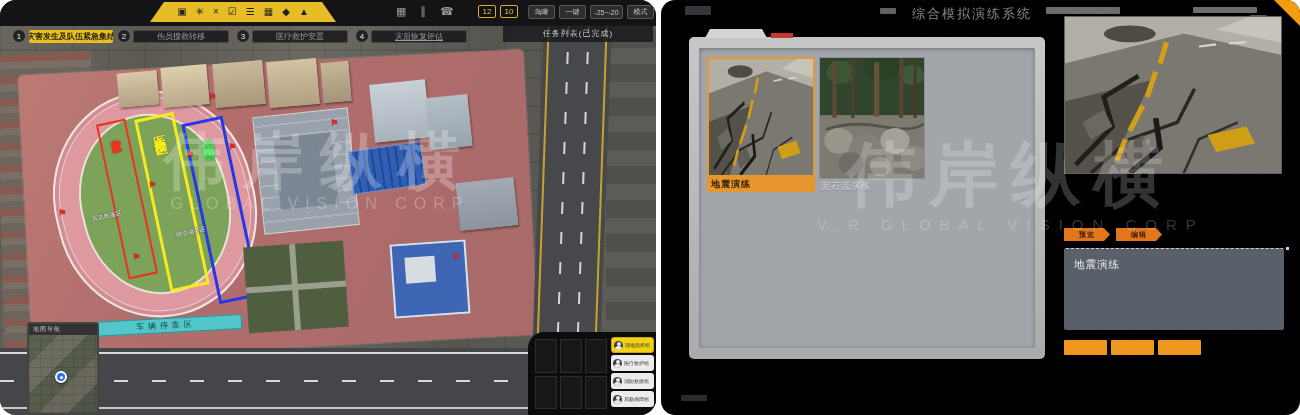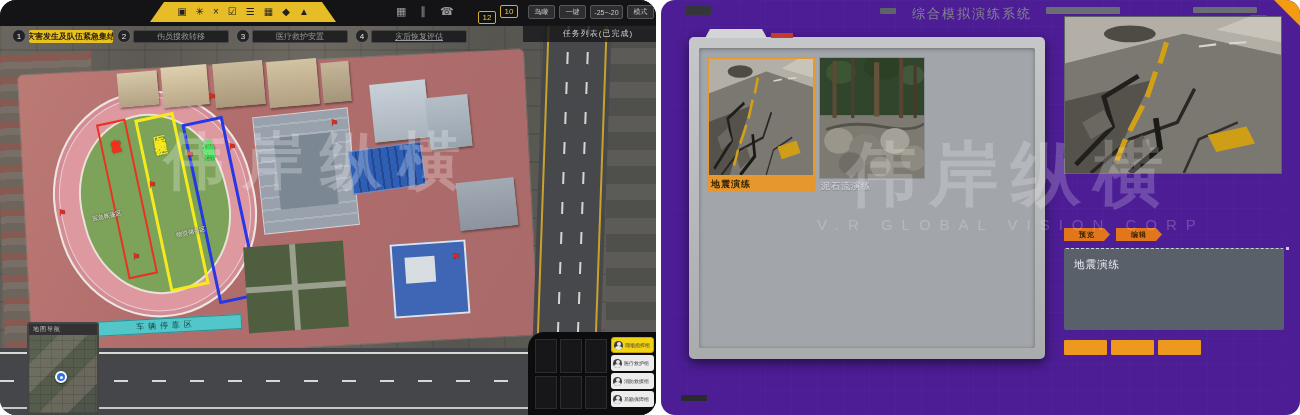--- a/index.html
+++ b/index.html
@@ -90,21 +90,21 @@
   .tr-btn { top:5px; height:14px; background:#2e2e31; border:1px solid #57575a; border-radius:2px;
     color:#c8c8c8; font-size:7px; display:flex; align-items:center; justify-content:center;
     z-index:62; padding:0 2px; }
   .step-circle { top:29px; width:14px; height:14px; border-radius:50%; background:#232326;
     border:1px solid #6b6b6e; color:#e8e8e8; font-size:8px; display:flex; align-items:center;
     justify-content:center; z-index:62; }
   .step-pill { top:30px; height:13px; border-radius:2px; display:flex; align-items:center;
     justify-content:center; font-size:8px; z-index:62; letter-spacing:0; white-space:nowrap; overflow:hidden; }
   .step-pill.active { background:#e9c123; color:#27210a; font-weight:bold; }
   .step-pill.dark { background:rgba(22,22,25,.85); color:#9c9c9c; border:1px solid #46464a; }
-  .task-header { left:523px; top:25px; width:150px; height:17px; background:rgba(25,25,28,.82);
+  .task-header { left:503px; top:25px; width:150px; height:17px; background:rgba(25,25,28,.82);
     color:#cfcfcf; font-size:8px; display:flex; align-items:center; justify-content:center;
     z-index:61; letter-spacing:1px; }
   .create-task { left:544px; top:205px; width:108px; height:22px; border-radius:2px;
     background:linear-gradient(#ecc53a,#d9a91d); border:1px solid #8a6d10; color:#3b2b00;
     font-size:9px; display:flex; align-items:center; justify-content:center; z-index:61;
     letter-spacing:2px; cursor:pointer; }
   .wm-left { left:75px; top:128px; width:490px; text-align:center; color:#ffffff; opacity:.25;
     z-index:40; pointer-events:none; }
   .wm-left .wm-cn { font-size:62px; font-weight:bold; letter-spacing:16px; line-height:1.05; }
   .wm-left .wm-en { font-size:16px; letter-spacing:7px; margin-top:2px; }
@@ -136,21 +136,21 @@
   .avatar { width:9px; height:9px; border-radius:50%; background:#3c3c3c; position:relative;
     flex:none; overflow:hidden; }
   .avatar::before { content:""; position:absolute; left:2.5px; top:1px; width:4px; height:4px;
     border-radius:50%; background:#e9e9e9; }
   .avatar::after { content:""; position:absolute; left:1px; top:5.5px; width:7px; height:5px;
     border-radius:50% 50% 0 0; background:#e9e9e9; }
   .roster-label { font-size:5px; color:#333; white-space:nowrap; overflow:hidden; }
 
   
   .screen-right { position:absolute; left:661px; top:0; width:639px; height:415px;
-    border-radius:14px; overflow:hidden; background:#4c1d95; }
+    border-radius:14px; overflow:hidden; background:#000000; }
   .rt-grid { position:absolute; inset:0; opacity:.55;
     background:linear-gradient(rgba(255,255,255,.035) 1px,transparent 1px),
                linear-gradient(90deg,rgba(255,255,255,.03) 1px,transparent 1px);
     background-size:26px 26px; }
   .rt-title { left:251px; top:5px; font-size:13px; color:#84878d; letter-spacing:2px; z-index:5; }
   .decor-bar { background:#5f6267; z-index:5; border-radius:1px; }
   .corner-orange { right:0; top:0; width:0; height:0; border-left:26px solid transparent;
     border-top:26px solid #f39c12; z-index:6; }
 
   .dialog { left:28px; top:37px; width:356px; height:322px; border-radius:5px;
@@ -265,40 +265,41 @@
     <span class="ticon">☰</span>
     <span class="ticon">▦</span>
     <span class="ticon">◆</span>
     <span class="ticon">▲</span>
   </div>
   <div class="abs win-icons">
     <span>▦</span>
     <span>∥</span>
     <span>☎</span>
   </div>
-  <div class="abs zoom-badge" style="left:478px;margin-top:6px;">12</div>
+  <div class="abs zoom-badge" style="left:478px;">12</div>
   <div class="abs zoom-badge" style="left:500px;">10</div>
   <div class="abs tr-btn" style="left:528px;width:27px;">鸟瞰</div>
   <div class="abs tr-btn" style="left:559px;width:27px;">一键</div>
   <div class="abs tr-btn" style="left:590px;width:33px;">-25~-20</div>
   <div class="abs tr-btn" style="left:627px;width:27px;">模式</div>
 
   <div class="abs step-circle" style="left:12px;">1</div>
   <div class="abs step-pill active" style="left:29px;width:84px;">灾害发生及队伍紧急集结</div>
   <div class="abs step-circle" style="left:117px;">2</div>
   <div class="abs step-pill dark" style="left:133px;width:96px;">伤员搜救转移</div>
   <div class="abs step-circle" style="left:236px;">3</div>
   <div class="abs step-pill dark" style="left:252px;width:96px;">医疗救护安置</div>
   <div class="abs step-circle" style="left:355px;">4</div>
   <div class="abs step-pill dark" style="left:371px;width:96px;text-decoration:underline;">灾后恢复评估</div>
 
   <div class="abs task-header">任务列表(已完成)</div>
 
   <div class="abs wm-left">
     <div class="wm-cn">伟岸纵横</div>
+    <div class="wm-en">GLOBAL VISION CORP</div>
   </div>
 
   <div class="abs minimap">
     <div class="mm-head">地图导航</div>
     <div class="mm-body">
       <div class="mm-marker"></div>
     </div>
   </div>
 
   <div class="abs video-panel">

